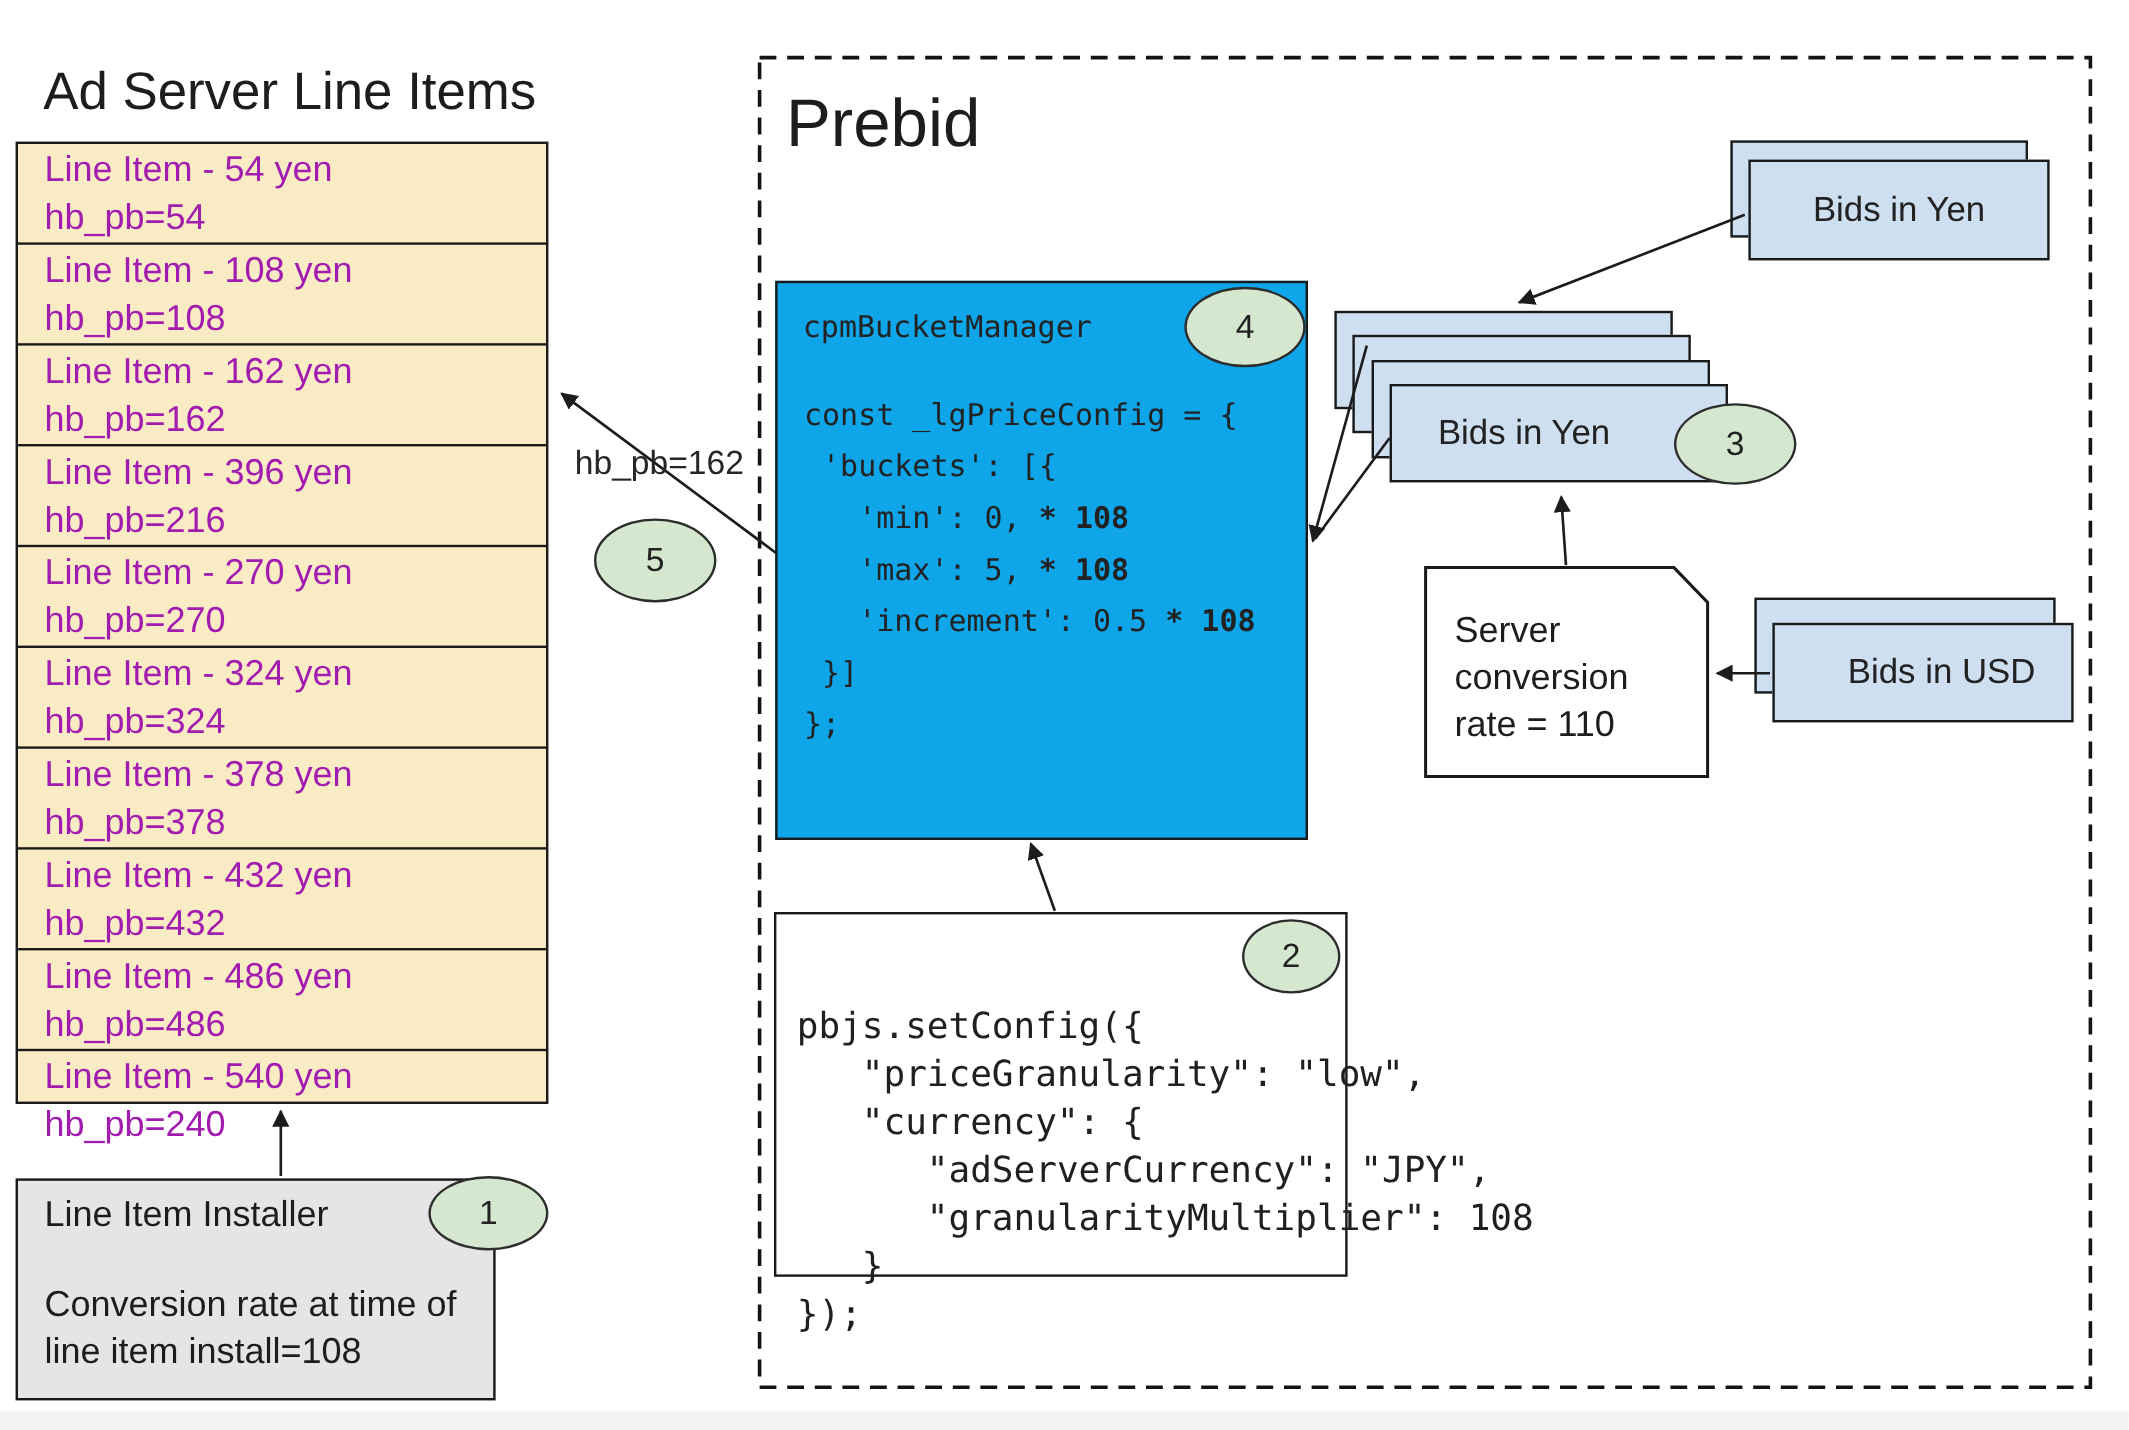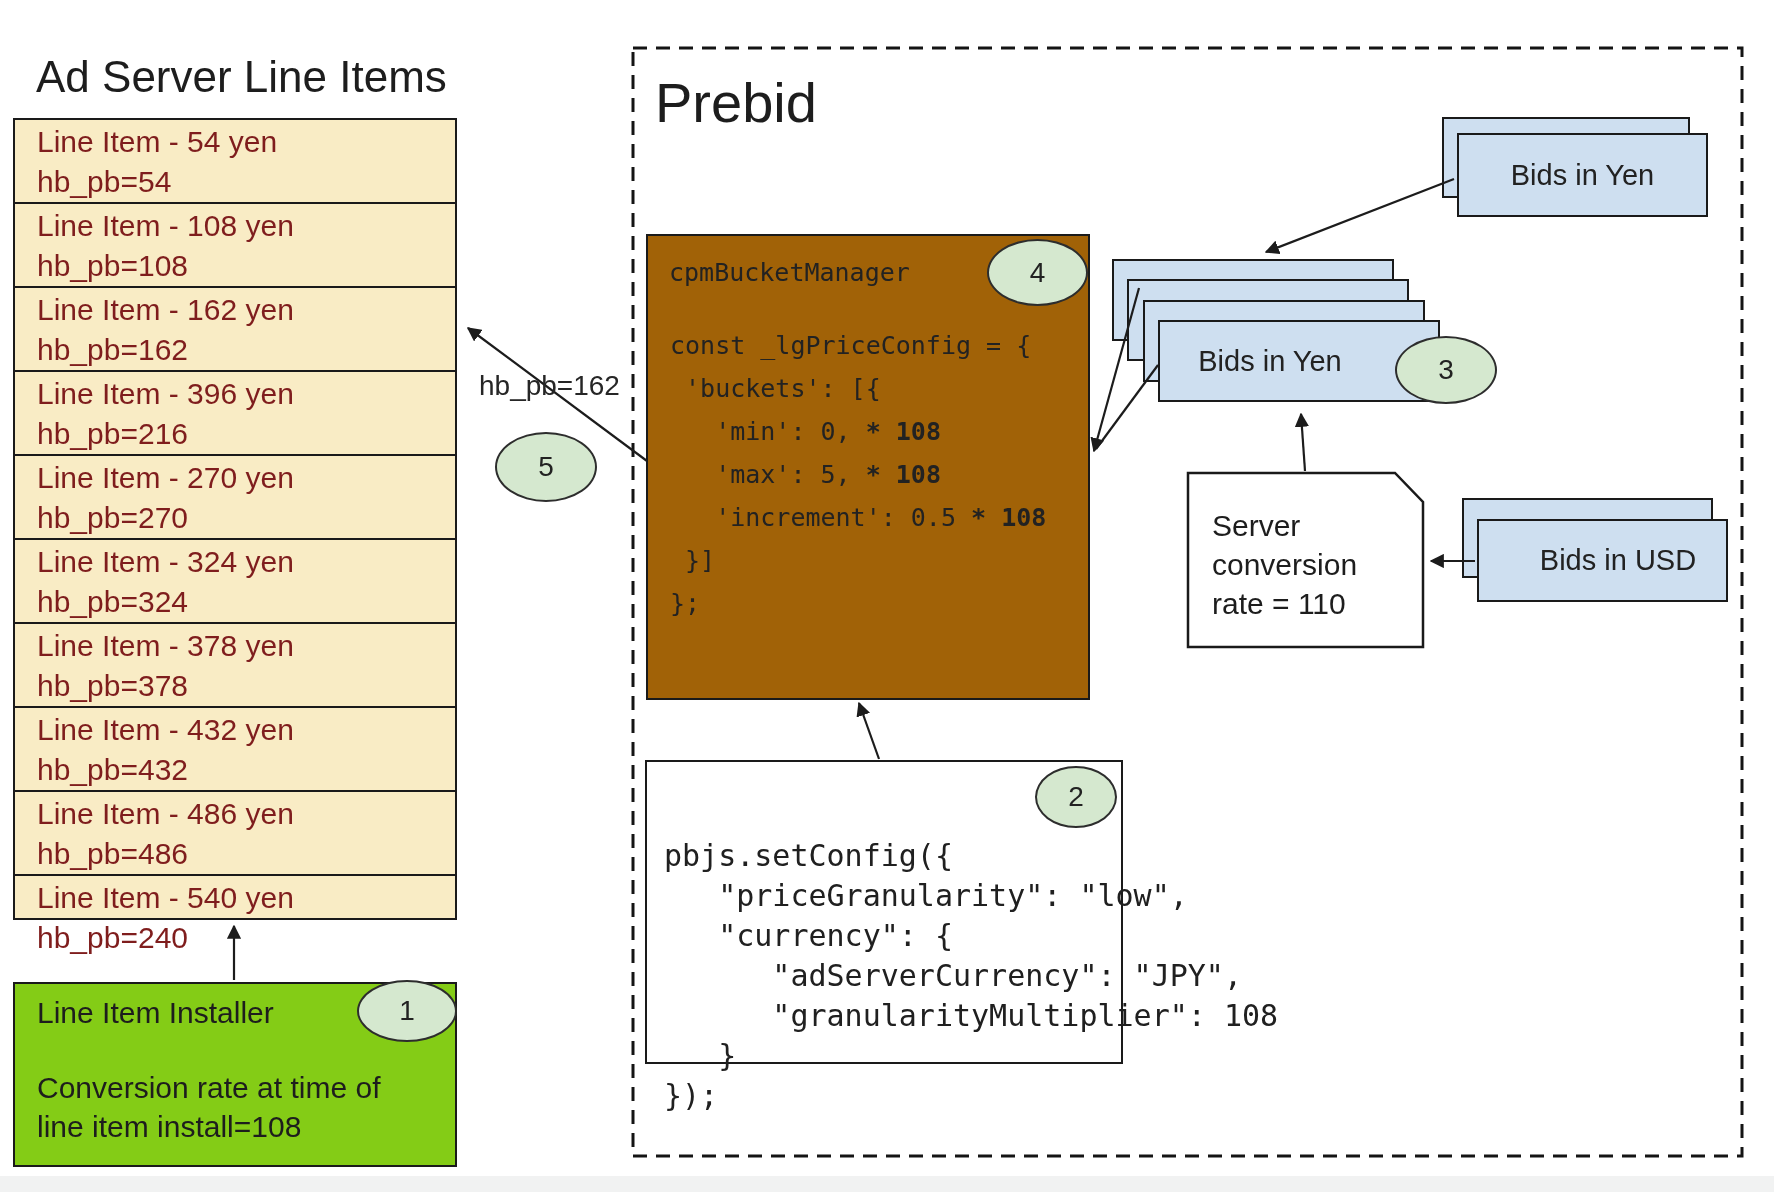--- a/index.html
+++ b/index.html
@@ -7,33 +7,33 @@
          font-family:"Liberation Sans",sans-serif;color:#1d1d1d;overflow:hidden;}
   .abs{position:absolute;box-sizing:border-box;}
 
   .diagram-title{font-size:44px;font-weight:400;z-index:3;}
 
   
   .li-table{left:13px;top:118px;width:444px;height:802px;border:2.5px solid #1a1a1a;
             background:#F9ECC5;display:flex;flex-direction:column;z-index:1;}
   .li-row{flex:1;border-bottom:2.5px solid #1a1a1a;padding:2px 22px 0 22px;
           display:flex;flex-direction:column;justify-content:center;
-          font-size:30px;line-height:40px;color:#7f1d1d;}
+          font-size:30px;line-height:40px;color:#a21caf;}
   .li-row:last-child{border-bottom:none;}
 
   
-  .installer{left:13px;top:982px;width:444px;height:185px;background:#84cc16;
+  .installer{left:13px;top:982px;width:400px;height:185px;background:#e5e5e5;
              border:2.5px solid #1a1a1a;z-index:1;}
   .installer-title{left:22px;top:12px;font-size:30px;}
   .installer-note{left:22px;top:84px;font-size:30px;line-height:39px;}
 
   
   .prebid-title{left:655px;top:70px;font-size:56px;z-index:3;}
 
-  .cpm-box{left:646px;top:234px;width:444px;height:466px;background:#a16207;
+  .cpm-box{left:646px;top:234px;width:444px;height:466px;background:#0ea5e9;
            border:2.5px solid #1a1a1a;z-index:1;}
   .cpm-title{left:21px;top:22px;font-family:"DejaVu Sans Mono",monospace;font-size:25px;color:#222;}
   .cpm-code{left:22px;top:88px;font-family:"DejaVu Sans Mono",monospace;font-size:25px;
             line-height:43px;color:#222;}
   .cpm-code .ln{white-space:pre;}
   .cpm-code b{font-weight:700;}
 
   .card{background:#CEDFF0;border:2.5px solid #1a1a1a;z-index:1;
         display:flex;align-items:center;justify-content:center;font-size:29px;color:#222;}
 

